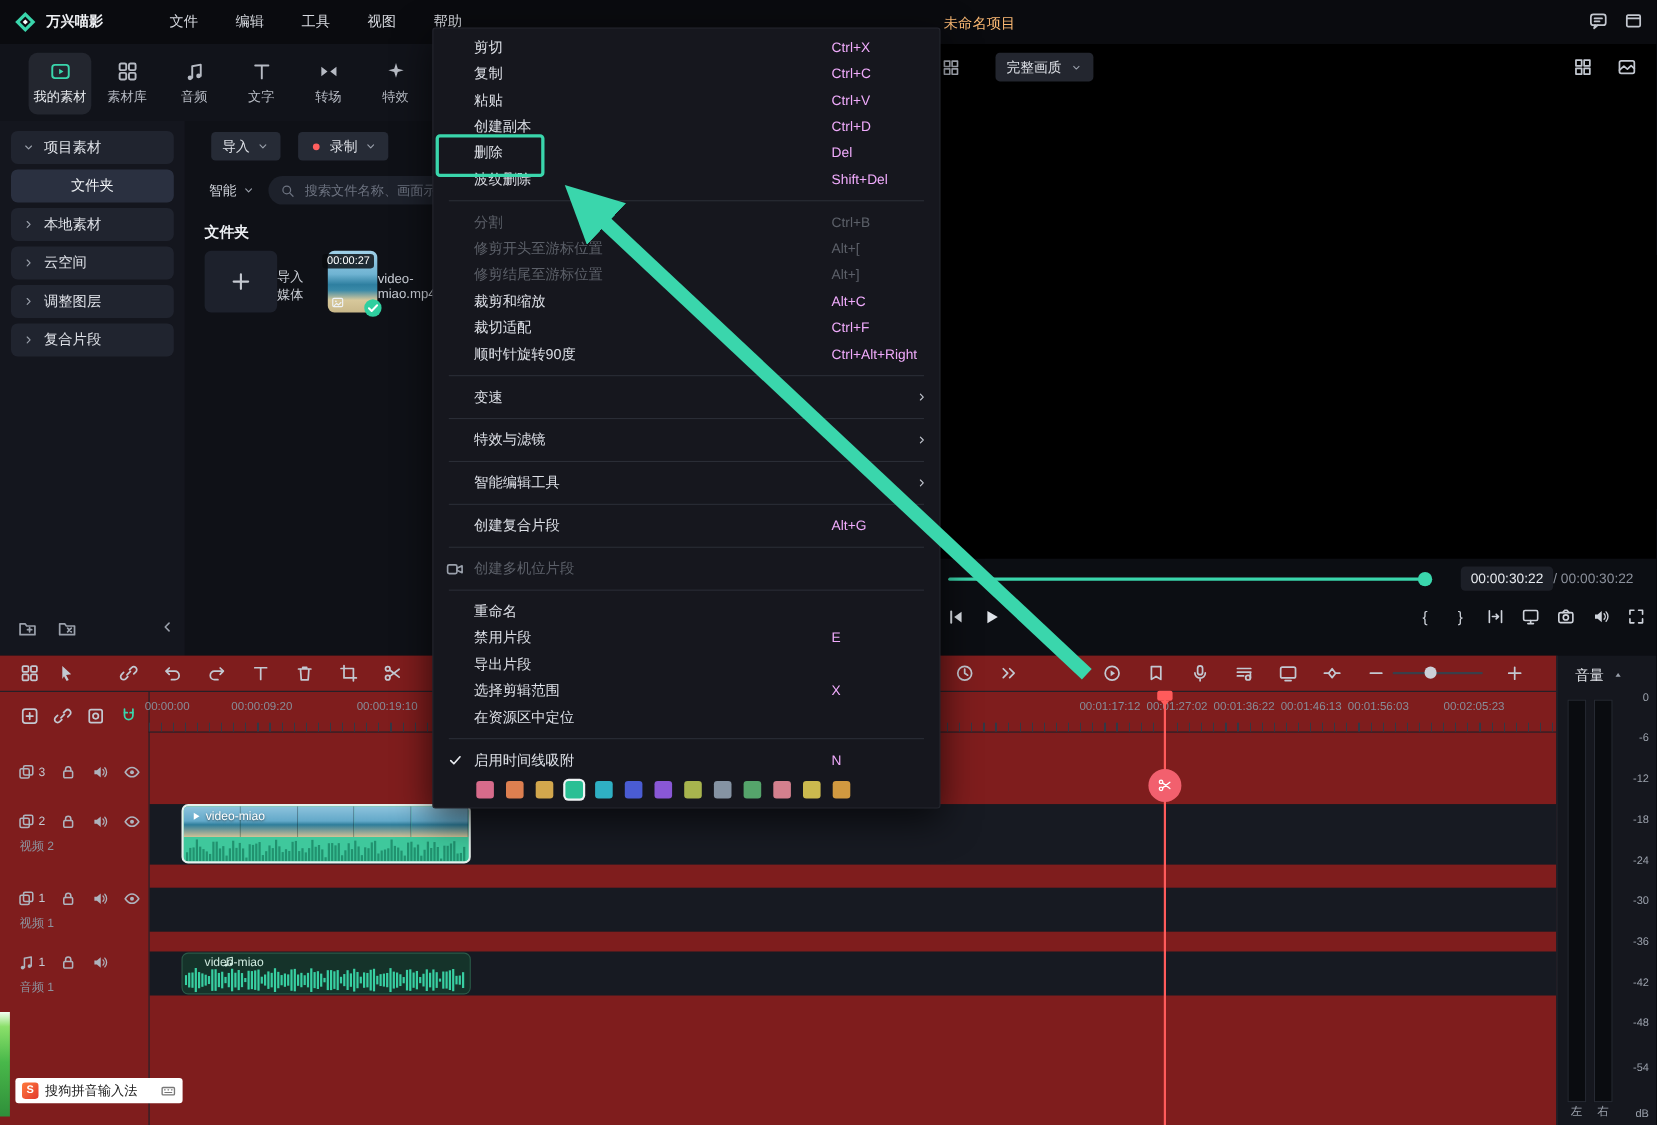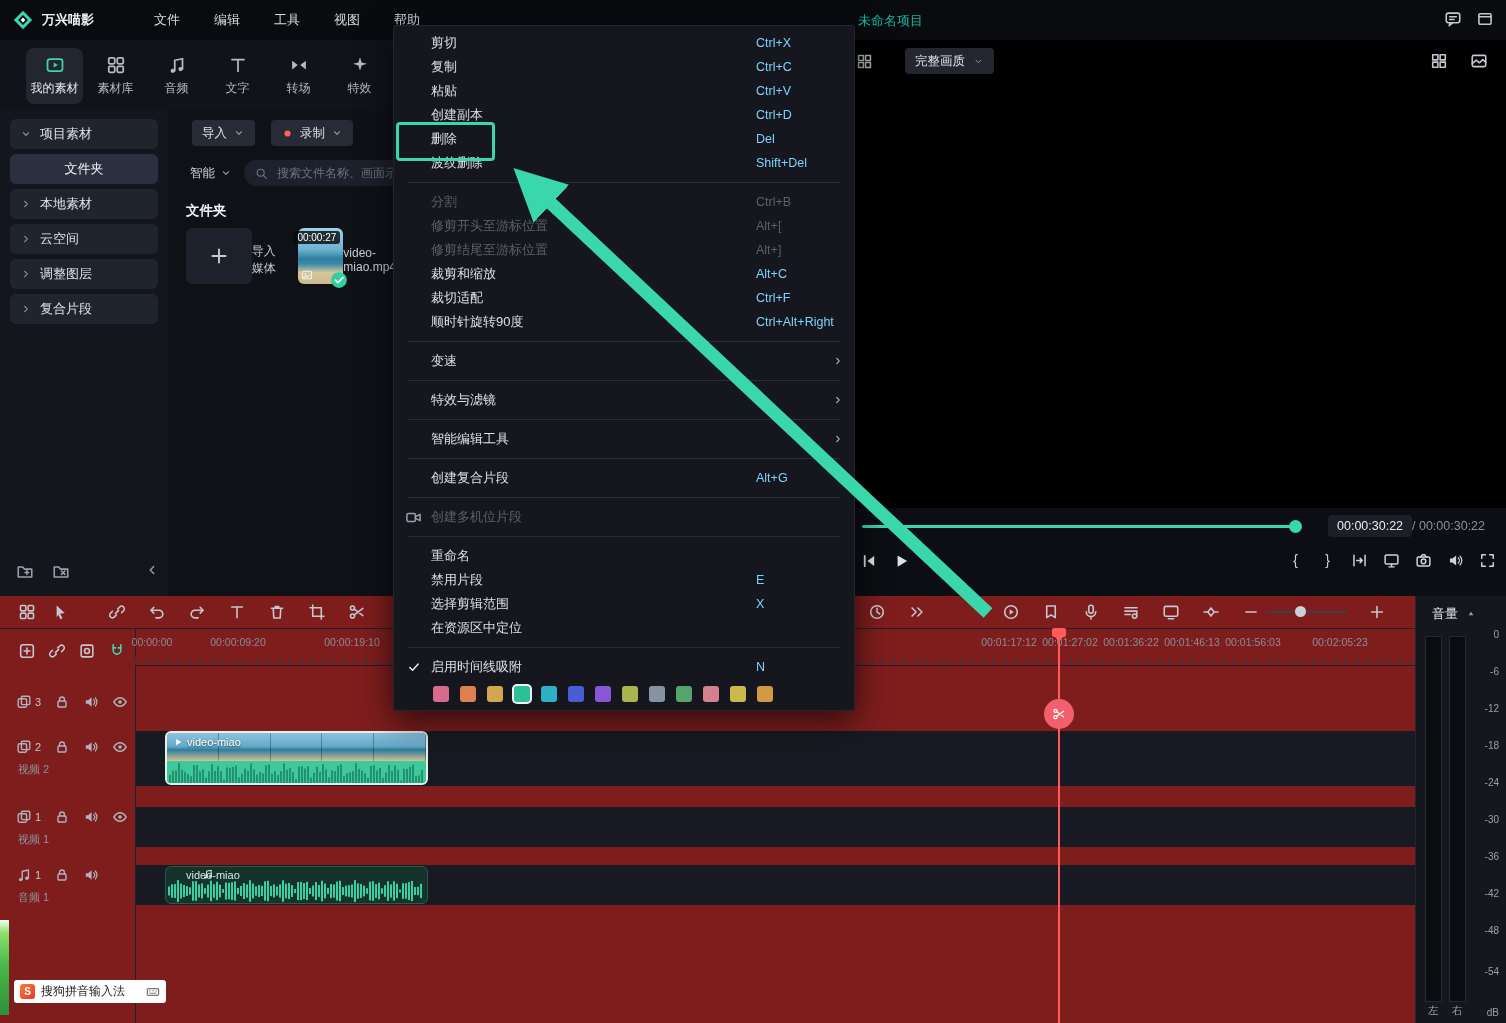--- a/index.html
+++ b/index.html
@@ -8,21 +8,21 @@
   .ico{display:inline-flex;width:16px;height:16px;flex:0 0 auto;}
   .ico svg{width:100%;height:100%;}
 
   
   .titlebar{position:absolute;left:0;top:0;width:1506px;height:40px;background:#0a0b0f;display:flex;align-items:center;}
   .logo{display:flex;align-items:center;gap:8px;padding-left:12px;}
   .logo-mark{width:22px;height:22px;}
   .logo-text{font-size:13px;font-weight:bold;color:#f0f2f5;}
   #menubar{display:flex;margin-left:48px;gap:10px;}
   .mb-item{padding:4px 12px;color:#d6d9df;}
-  .project-title{position:absolute;left:858px;top:12px;color:#14b8a6;}
+  .project-title{position:absolute;left:858px;top:12px;color:#fdba74;}
   .tb-icons{position:absolute;right:12px;top:10px;display:flex;gap:14px;color:#c3c7cf;}
   .tb-icons .ico{width:18px;height:18px;}
 
   
   .left-ws{position:absolute;left:0;top:40px;width:610px;height:556px;background:#11131a;}
   #tabbar{position:absolute;left:26px;top:8px;display:flex;gap:4px;}
   .tab{width:57px;height:56px;border-radius:8px;display:flex;flex-direction:column;align-items:center;justify-content:center;gap:5px;color:#b6bac3;font-size:12px;}
   .tab .ico{width:20px;height:20px;}
   .tab.active{background:#23262f;color:#e8ebef;}
   .tab.active .ico{color:#3ad6ac;}
@@ -127,21 +127,21 @@
   .vs{position:absolute;right:7px;font-size:10px;color:#9aa0ab;}
   .vol-bottom{position:absolute;bottom:5px;left:0;width:100%;font-size:10.5px;color:#9aa0ab;}
   .vb-l{position:absolute;left:12px;bottom:0;}
   .vb-r{position:absolute;left:36px;bottom:0;}
   .vb-db{position:absolute;right:7px;bottom:0;font-size:10px;}
 
   
   .cmenu{position:absolute;left:393px;top:25px;width:460px;background:#16171e;border:1px solid #24262e;border-radius:3px;box-shadow:0 10px 34px rgba(0,0,0,.65);padding:5px 0 6px;z-index:60;}
   .mi{position:relative;height:24px;line-height:24px;padding-left:37px;color:#dde0e7;font-size:13px;}
   .mi.disabled,.mi.disabled .mi-short{color:#5c6069;}
-  .mi-short{position:absolute;left:362px;top:0;color:#7dd3fc;font-size:12.5px;}
+  .mi-short{position:absolute;left:362px;top:0;color:#f0abfc;font-size:12.5px;}
   .mi-sub{position:absolute;right:10px;top:6px;width:12px;height:12px;color:#c2c6cf;}
   .mi-check{position:absolute;left:13px;top:5px;width:14px;height:14px;color:#e8ebf0;}
   .mi-ic{position:absolute;left:11px;top:4px;width:17px;height:17px;color:#9aa0ab;}
   .mi-sep{height:1px;background:#2a2d36;margin:7px 14px;}
   .sw-row{display:flex;gap:11px;padding:7px 0 2px 39px;}
   .sw{width:16px;height:16px;border-radius:3px;}
   .sw.sel{box-shadow:0 0 0 2px #eef2f4;}
 
   
   .hl{position:absolute;left:396px;top:122px;width:93px;height:33px;border:3px solid #3ad6ac;border-radius:4px;z-index:70;}
@@ -1069,20 +1069,21 @@
         <div class="mi-sep"></div>
         <div class="mi disabled"><span class="mi-ic ico">
             <svg viewBox="0 0 16 16" fill="none" stroke="currentColor" stroke-width="1.4" stroke-linecap="round" stroke-linejoin="round">
               <rect x="1.8" y="4.2" width="8" height="7.6" rx="1.4"></rect>
               <path d="M9.8 7.2l4.4-2.2v6L9.8 8.8z"></path>
             </svg>
           </span><span>创建多机位片段</span></div>
         <div class="mi-sep"></div>
         <div class="mi"><span>重命名</span></div>
         <div class="mi"><span>禁用片段</span><span class="mi-short">E</span></div>
+        <div class="mi"><span>导出片段</span></div>
         <div class="mi"><span>选择剪辑范围</span><span class="mi-short">X</span></div>
         <div class="mi"><span>在资源区中定位</span></div>
         <div class="mi-sep"></div>
         <div class="mi"><span class="mi-check ico">
             <svg viewBox="0 0 16 16" fill="none" stroke="currentColor" stroke-width="1.4" stroke-linecap="round" stroke-linejoin="round">
               <path d="M3.2 8.6l3.2 3.2 6.4-7.2" stroke-width="1.7"></path>
             </svg>
           </span><span>启用时间线吸附</span><span class="mi-short">N</span></div>
       </div>
     <div class="sw-row" id="swrow">

